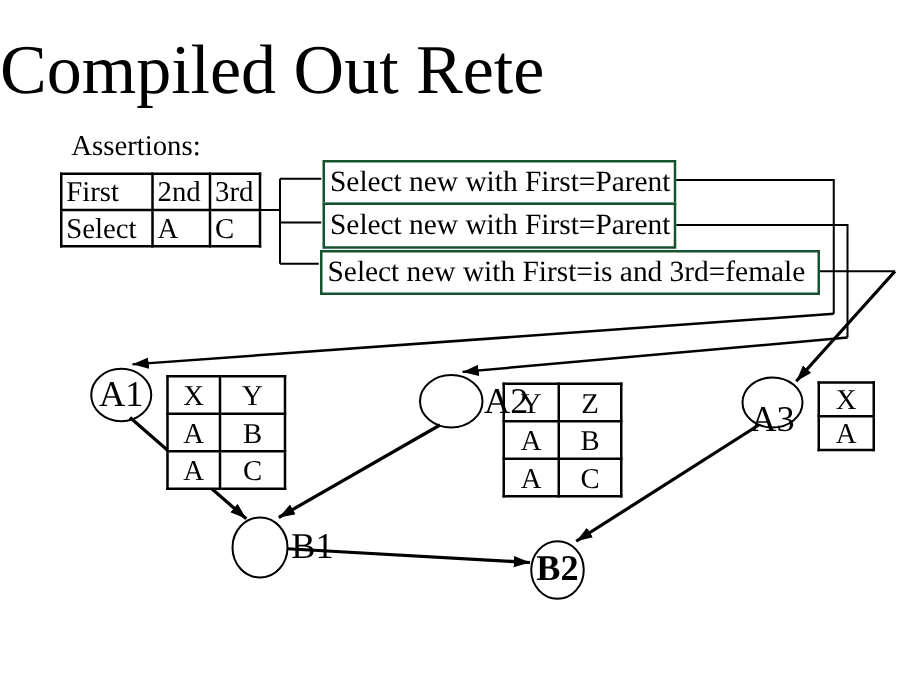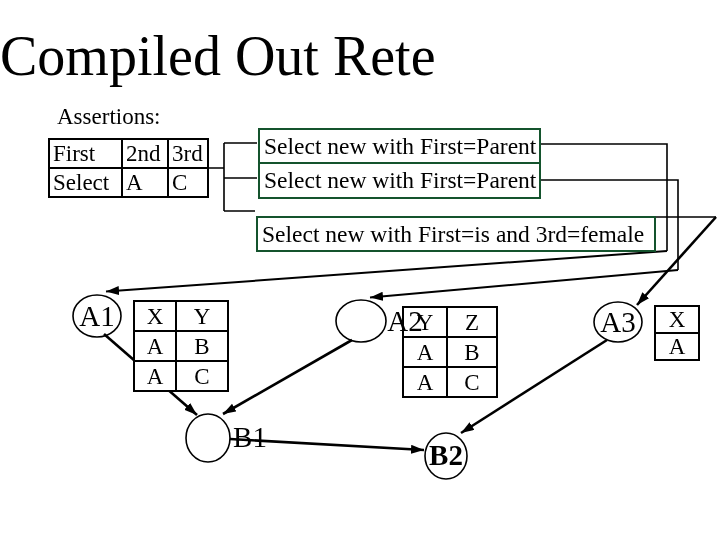--- a/index.html
+++ b/index.html
@@ -84,27 +84,27 @@
     </tr>
   </tbody>
     </table>
 
   <div class="selbox layer2" style="left:258px; top:128px; width:283px; height:36px;">
     <span>Select new with First=Parent</span>
   </div>
   <div class="selbox layer2" style="left:258px; top:162px; width:283px; height:37px;">
     <span>Select new with First=Parent</span>
   </div>
-  <div class="selbox layer2" style="left:256px; top:216px; width:400px; height:36px;">
+  <div class="selbox layer2" style="left:256px; top:200px; width:400px; height:36px;">
     <span>Select new with First=is and 3rd=female</span>
   </div>
 
   <div class="nodelabel" style="left:72px;  top:304px; width:50px;">A1</div>
   <div class="nodelabel" style="left:336px; top:309px; width:50px;padding-left:44px;">A2</div>
-  <div class="nodelabel" style="left:593px; top:310px; width:50px;">A3</div>
+  <div class="nodelabel" style="left:593px; top:324px; width:50px;">A3</div>
   <div class="nodelabel" style="left:185px; top:425px; width:46px;padding-left:42px;">B1</div>
   <div class="nodelabel" style="left:423px; top:443px; width:46px;font-weight:bold;">B2</div>
 
   <table class="grid mem memA1 layer2" style="left:133px; top:300px;">
     <tbody>
         <tr>
       <td style="width:36px">X</td>
       <td style="width:46px">Y</td>
     </tr>
     <tr>

